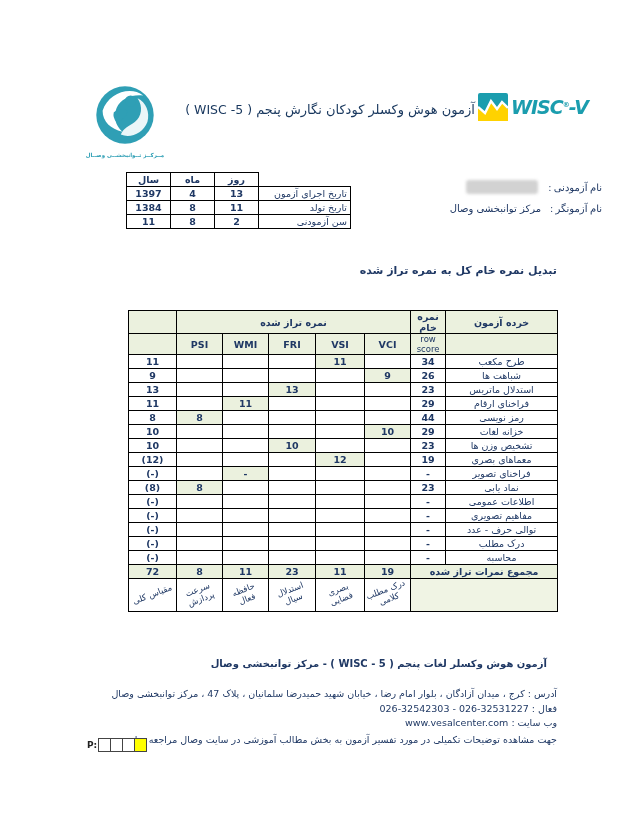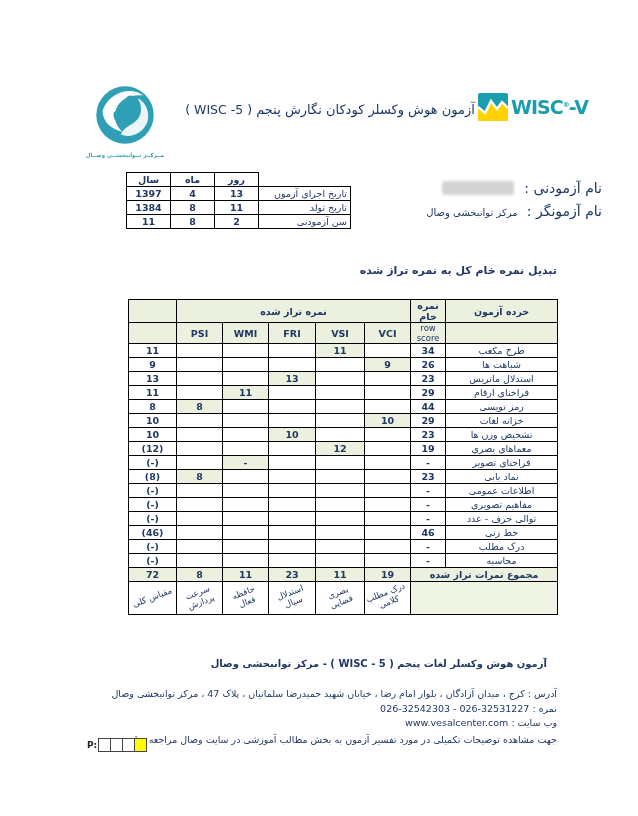--- a/index.html
+++ b/index.html
@@ -21,48 +21,48 @@
   .abs{position:absolute;}
 
   
   .vesal-logo{left:90px;top:80px;width:70px;height:70px;}
   .logo-caption{left:68px;top:152px;width:114px;text-align:center;
     font-size:5.5px;color:var(--logo-teal);letter-spacing:1px;font-weight:bold;}
   .page-title{left:180px;top:102px;width:300px;text-align:center;
     font-size:13px;font-weight:normal;direction:rtl;color:#17365d;}
   .page-title .en{font-size:12.5px;}
   .wisc-logo{left:478px;top:93px;display:flex;align-items:center;gap:3px;}
-  .wisc-text{font-size:19px;font-weight:bold;color:var(--teal);letter-spacing:-1px;}
+  .wisc-text{font-size:19px;font-weight:bold;color:var(--teal);letter-spacing:-1px;font-style:italic;}
   .wisc-text sup{font-size:7px;}
 
   
   .examinee-row{top:180px;right:36px;display:flex;flex-direction:row-reverse;align-items:center;gap:10px;}
   .examiner-row{top:203px;right:36px;direction:rtl;font-size:10px;}
-  .info-label{font-size:14px;direction:rtl;}
+  .info-label{font-size:10px;direction:rtl;font-family:Liberation Serif, serif;}
   .redacted{width:72px;height:14px;background:var(--redact);border-radius:3px;filter:blur(1.5px);}
   .examiner-row .val{margin-right:6px;}
 
   
   table{border-collapse:collapse;table-layout:fixed;}
   td{border:1px solid #000;text-align:center;vertical-align:middle;
      font-size:9.5px;padding:0;overflow:hidden;}
   td.num{font-weight:bold;direction:ltr;}
   td.green{background:var(--green);}
   td.nob{border:none;background:transparent;}
 
   
   .date-table{left:126px;top:172px;width:224px;}
   .date-table tr{height:14px;}
   .date-table td.dhead{font-weight:bold;direction:rtl;}
   .date-table td.dlabel{direction:rtl;text-align:right;padding-right:3px;}
 
   
   .score-title{left:128px;top:264px;width:429px;
     font-size:11px;font-weight:bold;direction:rtl;}
-  .score-table{left:128px;top:299px;width:429px;padding-left:7px;}
+  .score-table{left:128px;top:310px;width:429px;padding-left:7px;}
   .score-table thead tr.h1{height:16px;}
   .score-table thead tr.h2{height:15px;}
   .score-table thead td{background:var(--green);font-weight:bold;}
   .score-table thead td.fa{direction:rtl;}
   .score-table thead td.rowscore{font-size:8.5px;font-weight:normal;direction:ltr;}
   .score-table tbody tr{height:14px;}
   .score-table td.name{direction:rtl;}
   .score-table tr.sum{height:14px;}
   .score-table tr.sum td{background:var(--green);}
   .score-table tr.sum td.slabel{direction:rtl;font-weight:bold;}
@@ -313,30 +313,20 @@
         <td class="num">(-)</td>
         <td></td>
         <td></td>
         <td></td>
         <td></td>
         <td></td>
         <td class="num">-</td>
         <td class="name">توالی حرف - عدد</td>
       </tr>
       <tr>
-        <td class="num">(46)</td>
-        <td></td>
-        <td></td>
-        <td></td>
-        <td></td>
-        <td></td>
-        <td class="num">46</td>
-        <td class="name">خط زنی</td>
-      </tr>
-      <tr>
         <td class="num">(-)</td>
         <td></td>
         <td></td>
         <td></td>
         <td></td>
         <td></td>
         <td class="num">-</td>
         <td class="name">درک مطلب</td>
       </tr>
       <tr>
@@ -384,21 +374,21 @@
   </tbody>
 </table>
 
 <div class="abs f-line footer-title">
   <span>آزمون هوش وکسلر لغات پنجم</span>
   <span dir="ltr">( WISC - 5 )</span>
   <span>- مرکز توانبخشی وصال</span>
 </div>
 <div class="abs f-line footer-address">آدرس : کرج ، میدان آزادگان ، بلوار امام رضا ، خیابان شهید حمیدرضا سلمانیان ، پلاک 47 ، مرکز توانبخشی وصال</div>
 <div class="abs f-line footer-phone">
-  <span>نمره :</span>
+  <span>فعال :</span>
   <span dir="ltr">026-32542303 - 026-32531227</span>
 </div>
 <div class="abs f-line footer-website">
   <span>وب سایت :</span>
   <span dir="ltr">www.vesalcenter.com</span>
 </div>
 <div class="abs f-line footer-note">جهت مشاهده توضیحات تکمیلی در مورد تفسیر آزمون به بخش مطالب آموزشی در سایت وصال مراجعه نمایید</div>
 
 <div class="abs marker">
   <span class="marker-label">P:</span>

